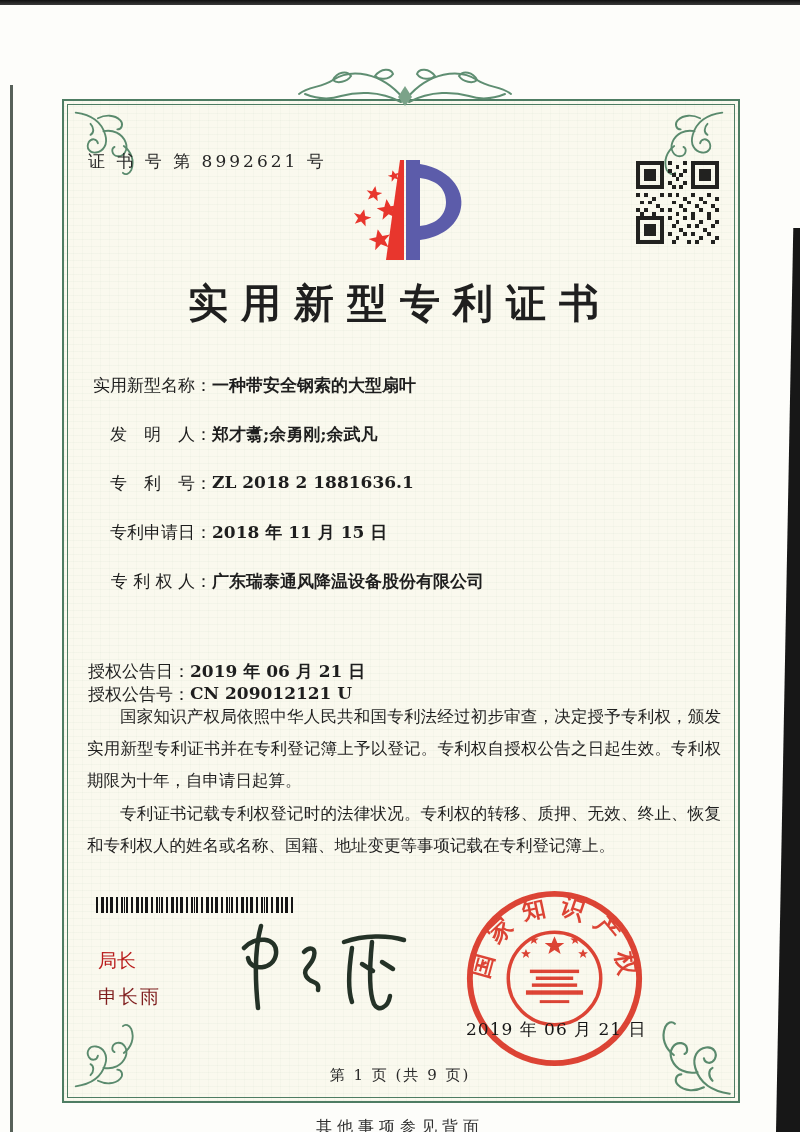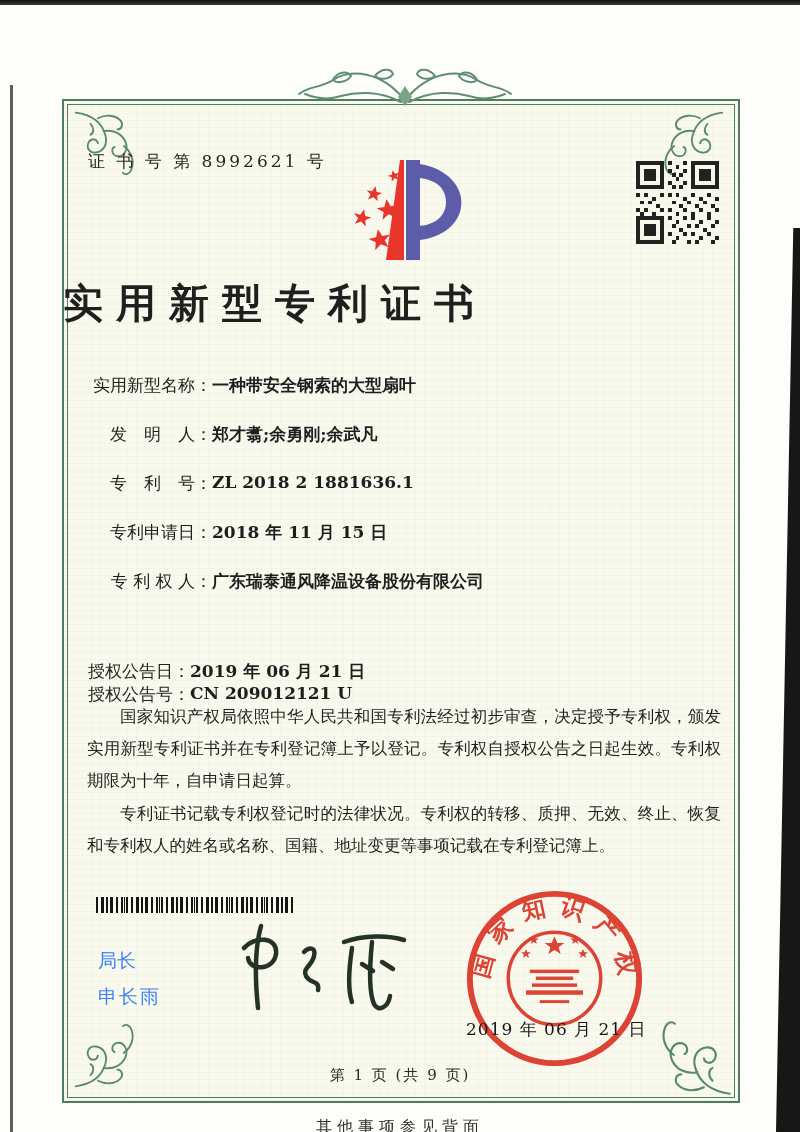--- a/index.html
+++ b/index.html
@@ -29,43 +29,43 @@
   .ornament-top{left:285px;top:56px;width:240px;height:56px;}
   .fl{width:74px;height:74px;}
   .fl-tl{left:72px;top:109px;transform:rotate(180deg);}
   .fl-tr{left:652px;top:109px;transform:scaleY(-1);}
   .fl-bl{left:72px;top:1016px;transform:scaleX(-1);}
   .fl-br{left:648px;top:1012px;width:86px;height:86px;}
   
   .cert-no{left:88px;top:150px;font-size:17px;letter-spacing:3px;color:#262626;}
   .logo{left:338px;top:148px;width:136px;height:122px;}
   .qr{left:636px;top:161px;width:83px;height:83px;}
-  .title{left:63px;top:276px;width:674px;
+  .title{left:63px;top:276px;width:674px;text-align:center;
     font-size:40px;font-weight:bold;letter-spacing:13px;color:#1f1f1f;}
   
   .fields{left:88px;top:374px;width:600px;font-size:17px;color:#1e1e1e;}
   .frow{height:49px;display:flex;align-items:flex-start;}
   .f-label{min-width:124px;white-space:pre;display:inline-block;text-align:right;}
   .f-value{white-space:pre;font-weight:bold;}
   .grant-row{left:88px;top:660px;width:620px;display:flex;font-size:17px;color:#1e1e1e;flex-direction:column;}
   .grant-a{width:312px;display:flex;}
   .grant-b{display:flex;}
   
   .paras{left:86px;top:700px;width:636px;font-size:16.5px;line-height:32px;
     text-align:justify;color:#1f1f1f;}
   .paras p{margin:1px;text-indent:2em;}
   
   .barcode{left:96px;top:897px;width:200px;height:16px;
     background:
       repeating-linear-gradient(90deg,#141414 0 2px,transparent 2px 5px),
       repeating-linear-gradient(90deg,#141414 0 1px,transparent 1px 7px);}
   .signer-title{left:98px;top:948px;font-size:19px;
-    font-family:"Liberation Sans","DejaVu Sans",sans-serif;font-weight:500;color:#3b82f6;}
+    font-family:"Liberation Sans","DejaVu Sans",sans-serif;font-weight:500;color:#b91c1c;}
   .signer-name{left:98px;top:984px;font-size:19px;letter-spacing:2px;
-    font-family:"Liberation Sans","DejaVu Sans",sans-serif;font-weight:500;color:#3b82f6;}
+    font-family:"Liberation Sans","DejaVu Sans",sans-serif;font-weight:500;color:#7f1d1d;}
   .signature{left:206px;top:912px;width:210px;height:105px;}
   .seal{left:461px;top:885px;width:187px;height:187px;opacity:.92;mix-blend-mode:multiply;z-index:2;}
   .seal-date{left:466px;top:1018px;font-size:17px;letter-spacing:1px;color:#161616;z-index:3;}
   .page-info{left:63px;top:1066px;width:674px;text-align:center;font-size:15px;letter-spacing:2px;color:#2a2a2a;}
   .back-note{left:0;top:1117px;width:800px;text-align:center;font-size:16px;letter-spacing:5px;color:#2f2f2f;}
 </style>
 </head>
 <body>
 
 <svg width="0" height="0" style="position:absolute" aria-hidden="true">

